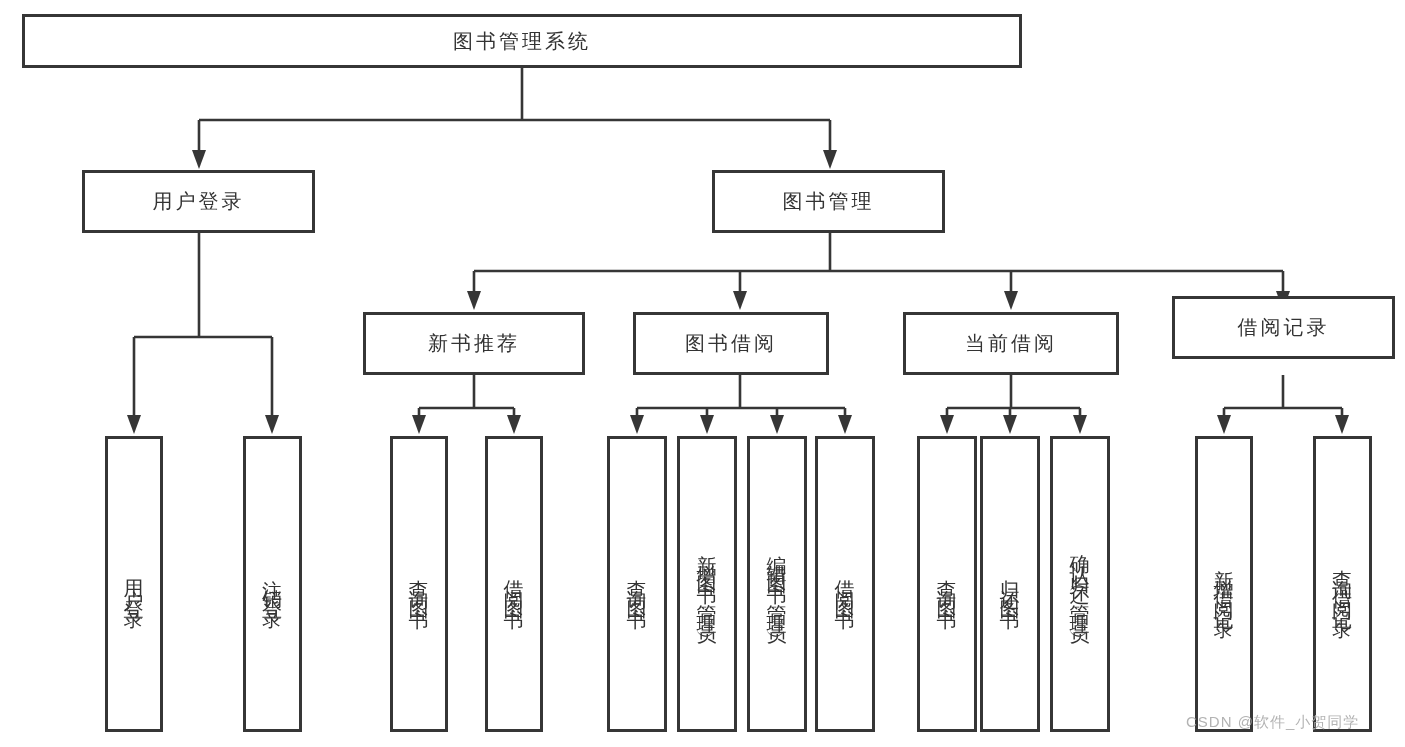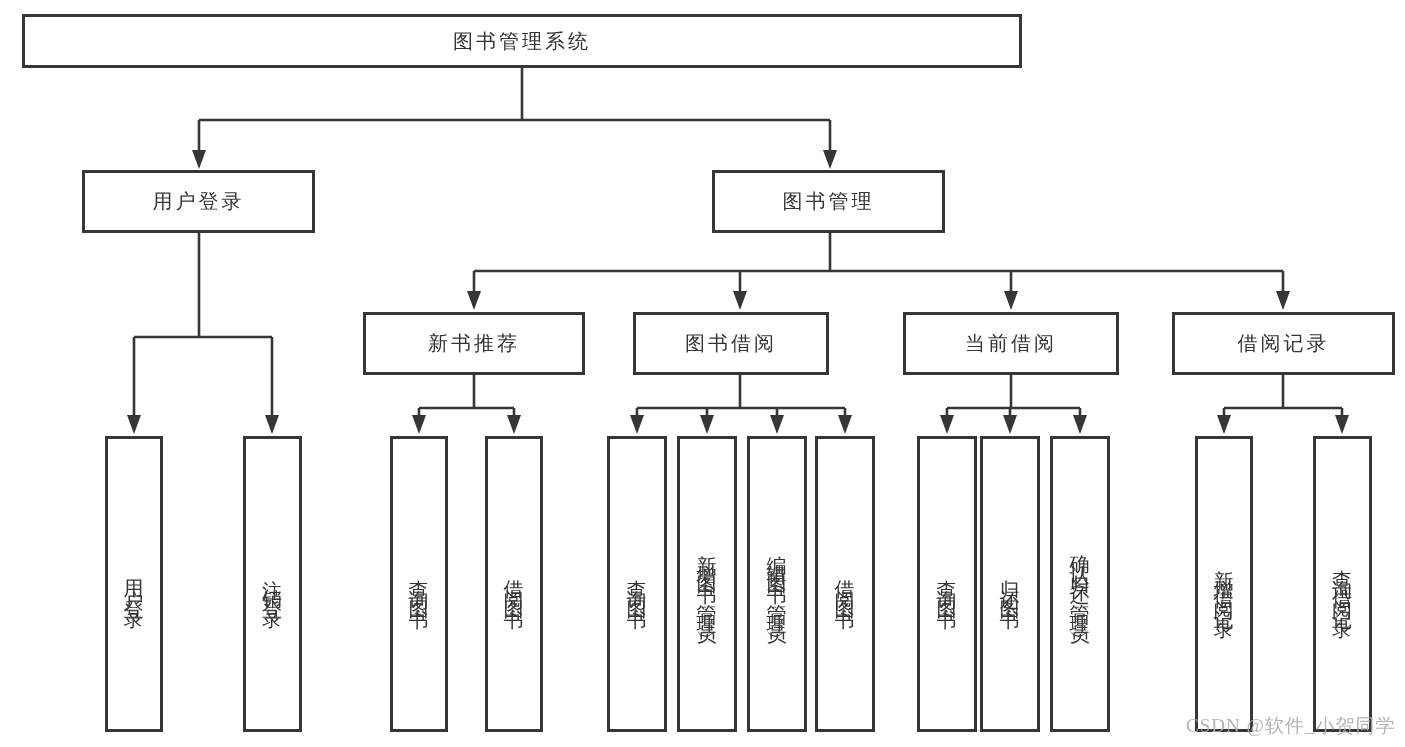--- a/index.html
+++ b/index.html
@@ -3,39 +3,39 @@
 <meta charset="utf-8">
 <style>
   :root{
     --line:#363636; --box-border:#363636; --box-fill:#ffffff;
     --text:#333333; --watermark:#adadad; --background:#ffffff;
   }
   html,body{margin:0;padding:0;background:var(--background);}
   .canvas{
     position:relative; width:1405px; height:747px; overflow:hidden;
     background:var(--background);
-    font-family:Liberation Serif, serif;
+    font-family:Liberation Sans, sans-serif;
   }
   .connectors{position:absolute;left:0;top:0;width:1405px;height:747px;}
   .connectors path{stroke:var(--line);stroke-width:2.6;fill:none;}
   .connectors polygon{fill:var(--line);stroke:none;}
   .node{
     position:absolute; box-sizing:border-box;
     background:var(--box-fill); border:3px solid var(--box-border);
     display:flex; align-items:center; justify-content:center;
     color:var(--text);
   }
   .hlabel{font-size:20px; letter-spacing:3px; white-space:nowrap;}
   .vlabel{
     writing-mode:vertical-rl; text-orientation:mixed;
     font-size:20px; letter-spacing:10px; line-height:1;
   }
   .watermark{
     position:absolute; left:1186px; top:713px;
-    font-size:19px; letter-spacing:1px; white-space:nowrap;
+    font-size:15px; letter-spacing:1px; white-space:nowrap;
     color:var(--watermark); opacity:0.92;
   }
 </style>
 </head>
 <body>
 
 <div class="canvas">
 
   <svg class="connectors" viewBox="0 0 1405 747" aria-hidden="true">
     <g>
@@ -93,21 +93,21 @@
 
   <div class="node" style="left:712px;top:170px;width:233px;height:63px">
     <span class="hlabel">图书管理</span>
   </div>
   <div class="node" style="left:633px;top:312px;width:196px;height:63px">
     <span class="hlabel">图书借阅</span>
   </div>
   <div class="node" style="left:903px;top:312px;width:216px;height:63px">
     <span class="hlabel">当前借阅</span>
   </div>
-  <div class="node" style="left:1172px;top:312px;width:223px;height:63px">
+  <div class="node" style="left:1172px;top:296px;width:223px;height:63px">
     <span class="hlabel">借阅记录</span>
   </div>
 
   <div class="node" style="left:105px;top:436px;width:58px;height:296px">
     <span class="vlabel">用户登录</span>
   </div>
   <div class="node" style="left:243px;top:436px;width:59px;height:296px">
     <span class="vlabel">注销登录</span>
   </div>
 

